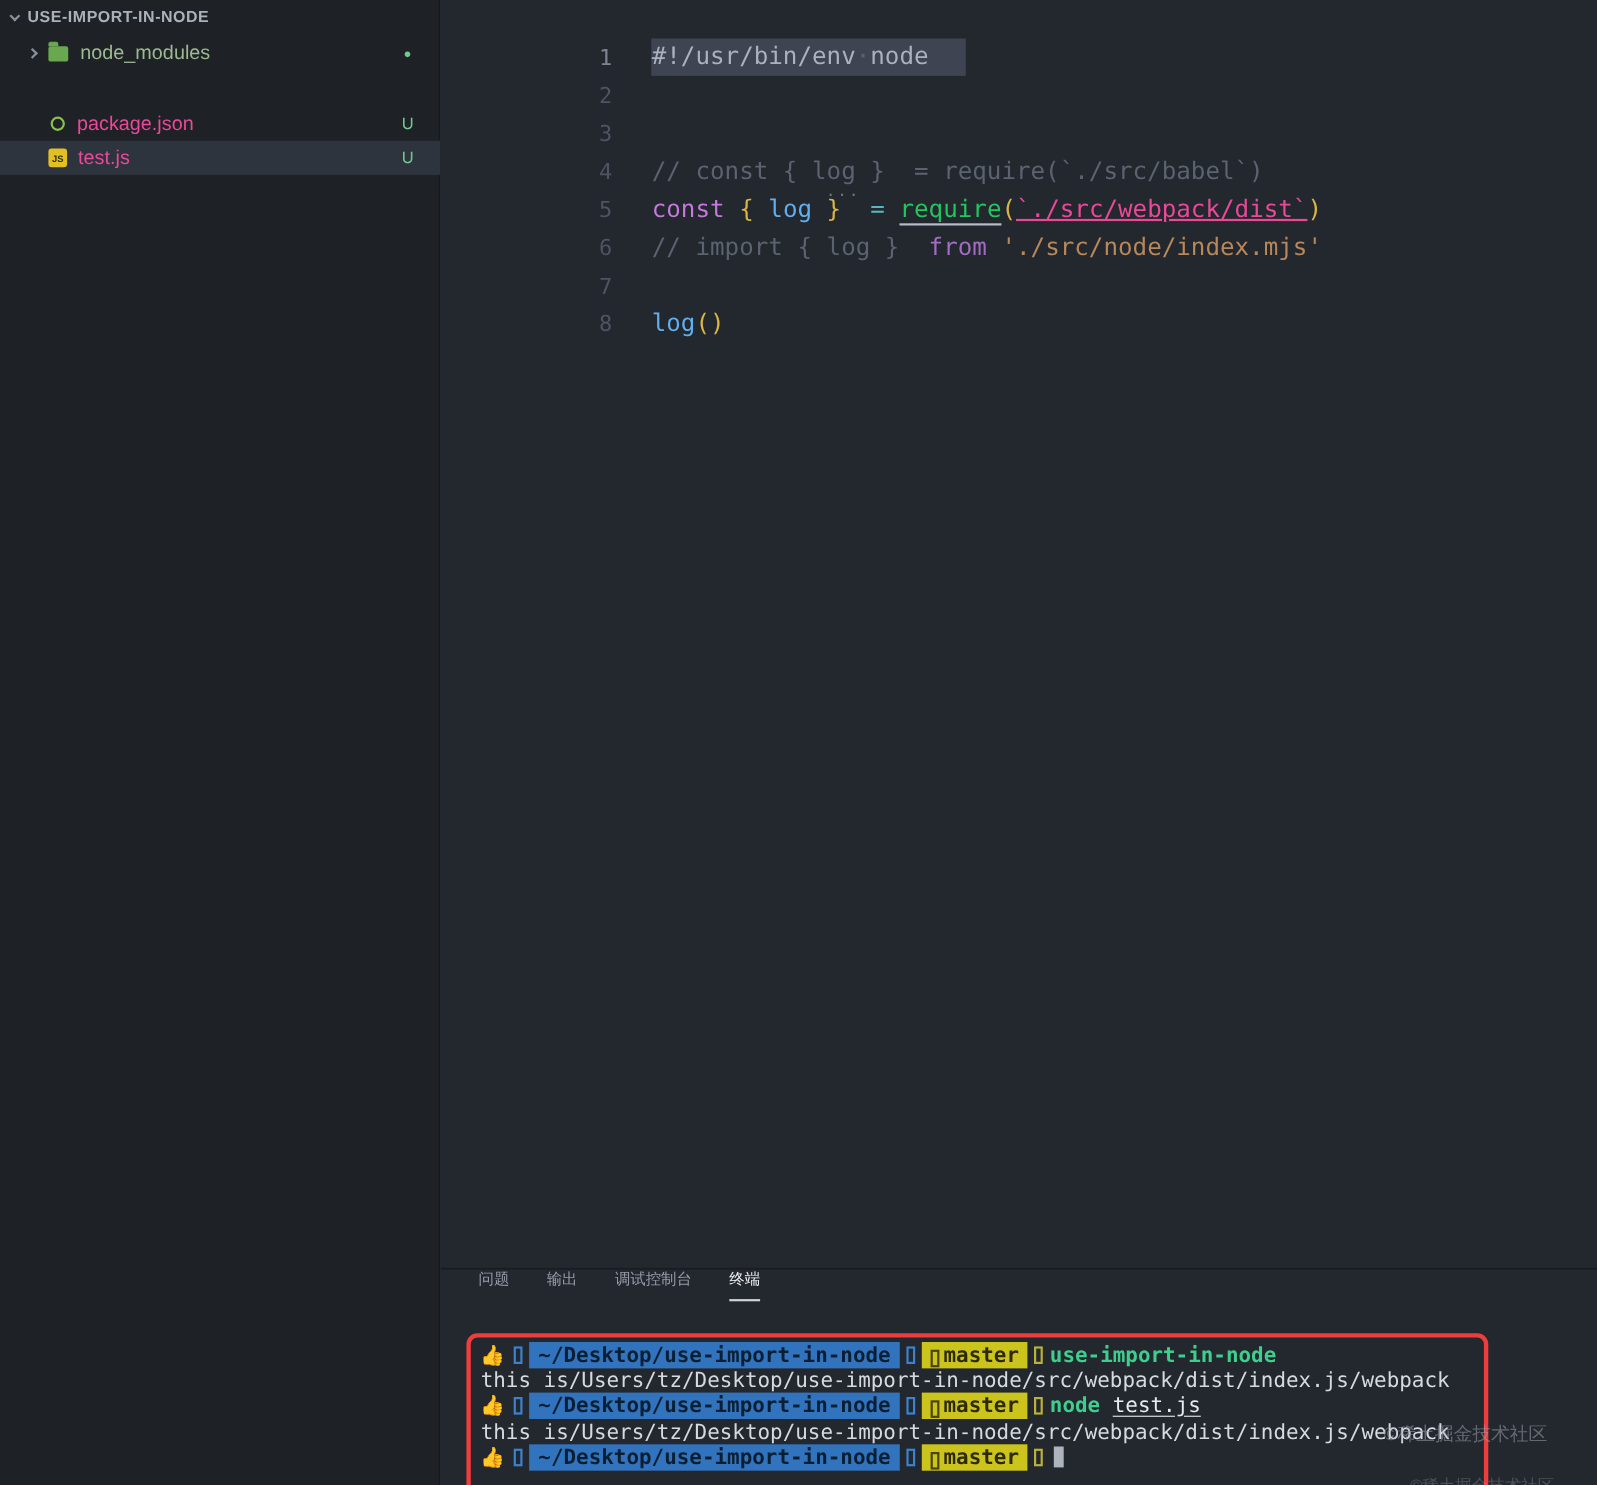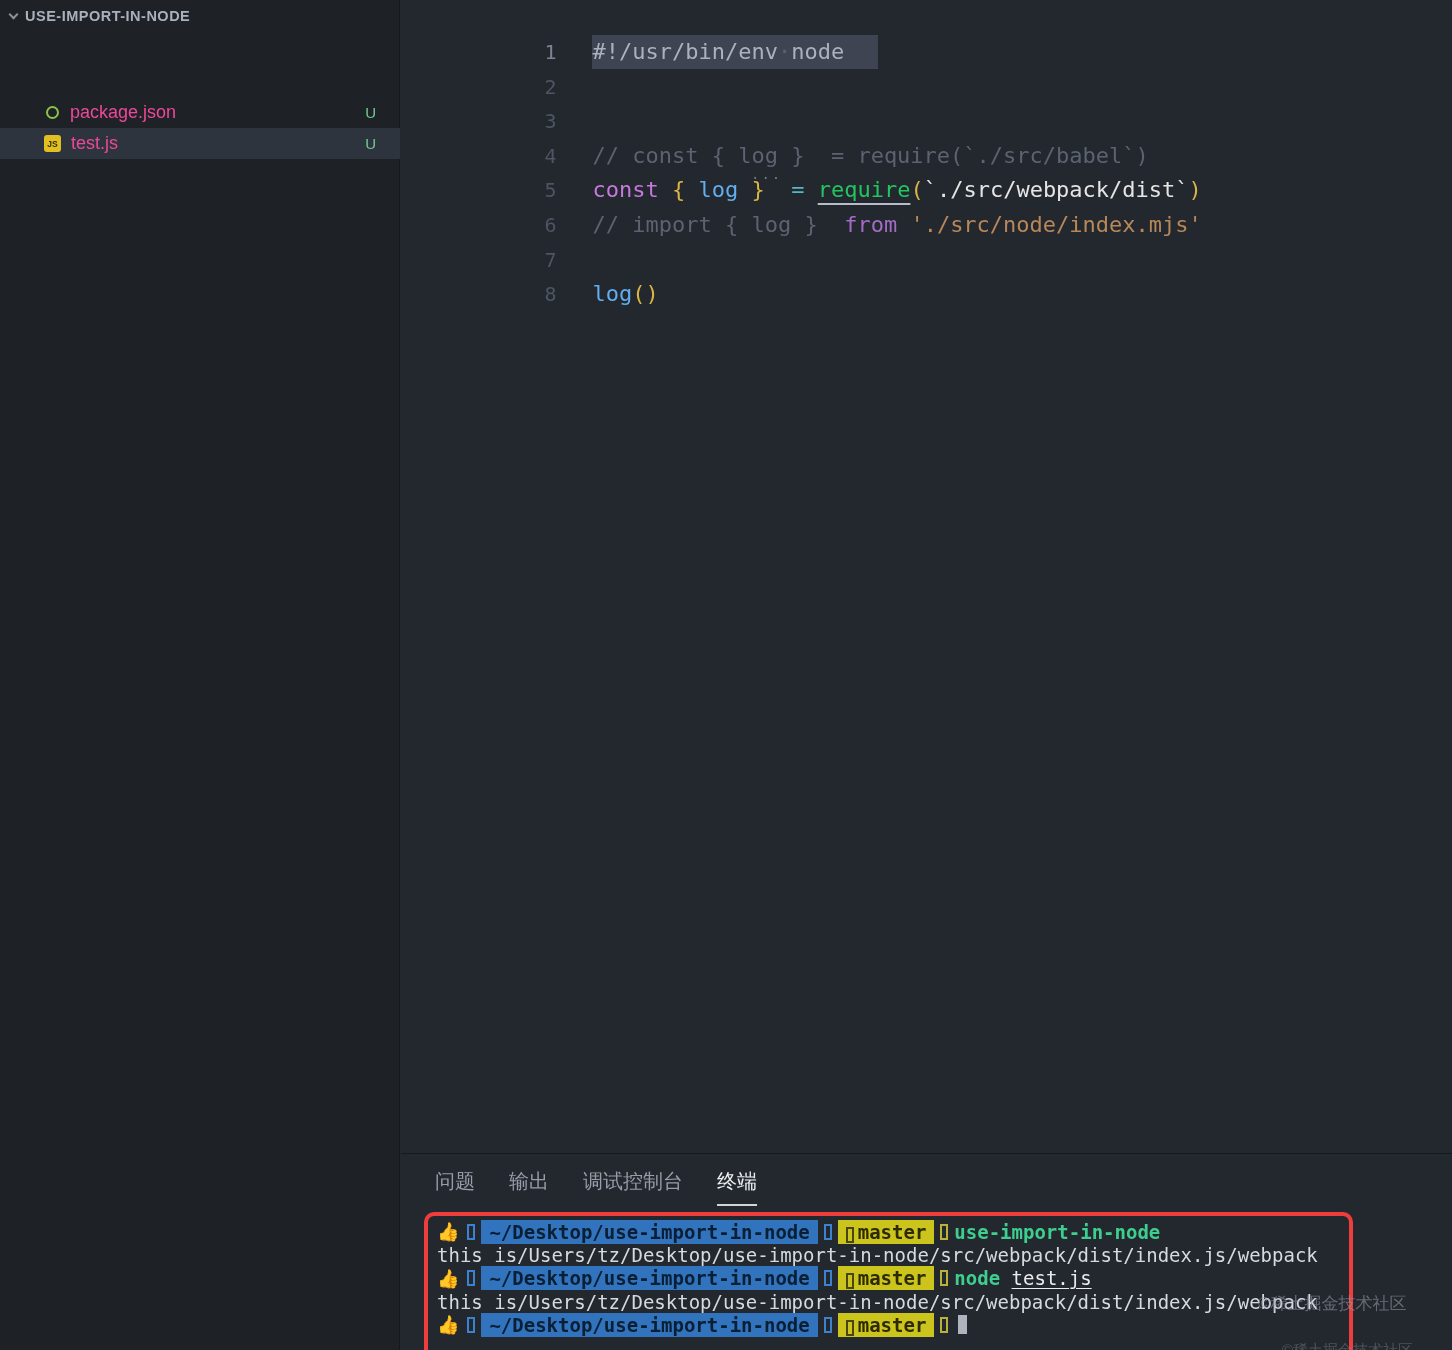--- a/index.html
+++ b/index.html
@@ -58,31 +58,31 @@
   .sel { background:#3e4451; display:inline-block; height:34px; line-height:34px;
     padding-right:34px; vertical-align:top; }
   .t-plain { color:#aab2bf; }
   .t-ws { color:#5a6375; }
   .t-com { color:#5c6370; }
   .t-kw { color:#c678dd; }
   .t-var { color:#61afef; }
   .t-brk { color:#d8b544; }
   .t-op { color:#56b6c2; }
   .t-fn { color:#22c55e; text-decoration:underline; text-decoration-color:#b6bdc9; text-underline-offset:6px; }
-  .t-str { color:#e5e5e5; }
+  .t-str { color:#ec4899;text-decoration:underline; }
   .t-kw6 { color:#a36cc4; }
   .t-str6 { color:#b8875a; }
   .hint-dots { position:absolute; left:350px; top:166px; color:#707a87; font-size:14px;
     letter-spacing:2px; font-family:"DejaVu Sans Mono", monospace; }
 
   
   .panel { position:absolute; left:401px; top:1153px; width:1051px; height:197px;
     background:#23272e; border-top:1px solid #15181d; }
-  .panel-tabs { position:absolute; top:14px; left:34px; display:flex; gap:34px;
-    font-size:20px; color:#969da8; }
+  .panel-tabs { position:absolute; top:0; left:34px; display:flex; gap:34px;
+    font-size:14px; color:#969da8; }
   .ptab { cursor:pointer; padding-bottom:9px; }
   .ptab.active { color:#eceef0; border-bottom:2px solid #d0d3d8; }
   .annotation { position:absolute; left:23px; top:58px; width:929px; height:165px;
     border:4px solid #ee3d3d; border-radius:10px; pointer-events:none; z-index:5; }
   .terminal { position:absolute; left:36px; top:66px; z-index:2;
     font-family:"DejaVu Sans Mono", monospace; font-size:19px; color:#d6dae0; cursor:text; }
   .tline { height:23.3px; display:flex; align-items:center; white-space:pre; }
   .thumb { color:#e8c14a; font-size:18px; margin-right:2px; }
   .gbox { display:inline-block; width:8px; height:16px; border:2px solid; margin:0 6px; flex:none; }
   .gbox-blue { border-color:#3b82d0; }
@@ -106,20 +106,26 @@
 <body>
 
 <div class="app">
 
   <div class="sidebar">
     <div class="sidebar-header">
       <span class="chev chev-down"></span>
       <span>USE-IMPORT-IN-NODE</span>
     </div>
 
+    <div class="tree-item" style="top:33px">
+      <span class="chev chev-right"></span>
+      <span class="ficon folder-nm"></span>
+      <span class="tlabel c-nm">node_modules</span>
+      <span class="badge dot">●</span>
+    </div>
 
 
     <div class="tree-item" style="top:97px">
       <span class="spacer"></span>
       <span class="icon-ring"></span>
       <span class="tlabel c-green">package.json</span>
       <span class="badge">U</span>
     </div>
 
     <div class="tree-item selected" style="top:128px">

